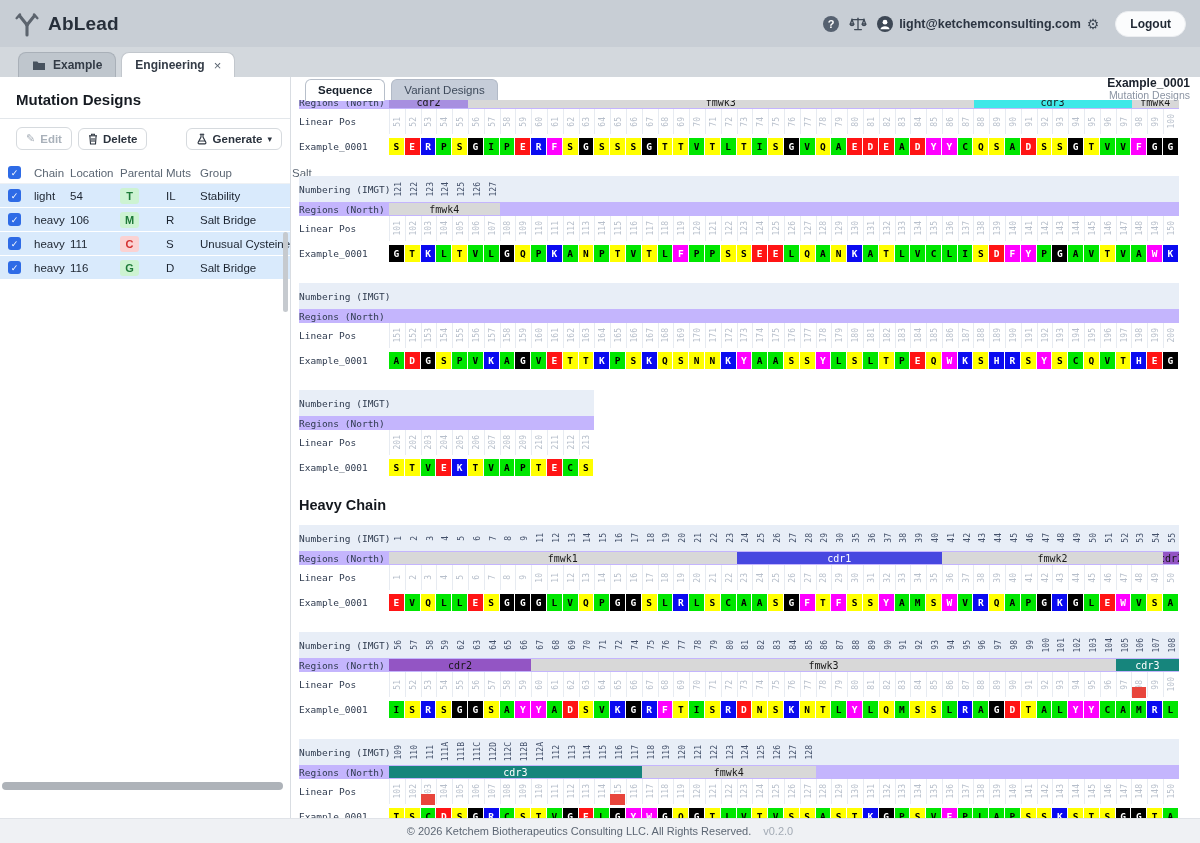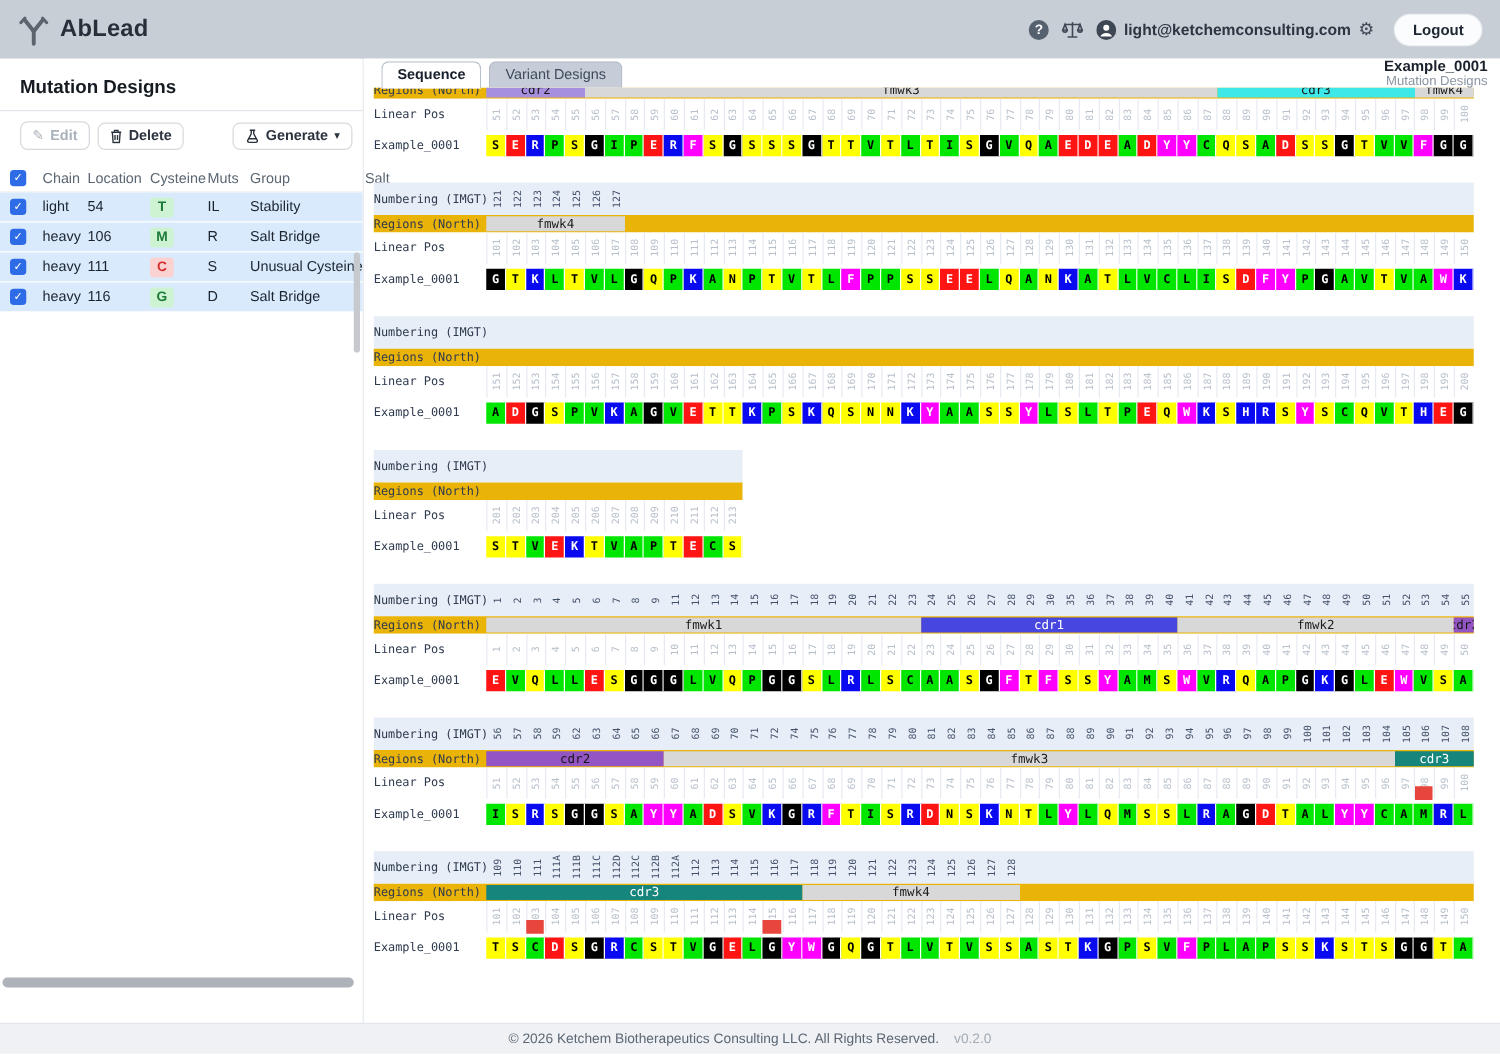--- a/index.html
+++ b/index.html
@@ -75,21 +75,21 @@
 
   
   .seq-area { flex:1 1 auto; overflow:hidden; padding-left:8px; position:relative; z-index:1; }
   .chain-heading { font-size:14.5px; font-weight:bold; color:#14181e; margin:4px 0 12px 0; }
   .seq-block { margin-bottom:21px; }
   .seq-block.clip-top { margin-top:-5px; }
   .srow { display:flex; align-items:stretch; }
   .row-label { flex:0 0 90px; font-family:"DejaVu Sans Mono", monospace; font-size:9.5px; color:#2e3a4e;
                display:flex; align-items:center; white-space:nowrap; }
   .num-row { background:#e8eef7; height:26px; }
-  .reg-row { background:#eab308; height:14px; }
+  .reg-row { background:#c4b5fd; height:14px; }
   .lin-row { background:#ffffff; height:25px; }
   .seq-row { background:#ffffff; height:17px; margin-top:4px; }
   .cells { display:flex; position:relative; }
   .cell { width:15.8px; flex:0 0 15.8px; display:flex; align-items:center; justify-content:center; }
   .lin-row .cell { border-left:1px solid #e7ebf1; }
   .vtext { writing-mode:vertical-rl; transform:rotate(180deg); font-family:"DejaVu Sans Mono", monospace; font-size:8px; }
   .num-row .vtext { color:#43506a; }
   .lin-row .vtext { color:#b7bfcb; }
   .regions-band { position:relative; height:14px; }
   .region { position:absolute; top:1px; height:12px; display:flex; align-items:center; justify-content:center;
@@ -145,20 +145,34 @@
             <path d="M3.4 13.2 a4.8 4 0 0 1 9.2 0 Z" fill="#fff"></path>
           </svg>
         </span>
         <span class="user-email">light@ketchemconsulting.com</span>
         <span class="gear">⚙</span>
       </div>
       <button class="logout-btn">Logout</button>
     </div>
   </header>
 
+  <div class="tabstrip">
+    <div class="tab inactive">
+      <span>
+        <svg width="14" height="11" viewBox="0 0 14 11" fill="#47525e">
+          <path d="M1 1.5 h4.2 l1.4 1.6 H13 v7 H1 Z"></path>
+        </svg>
+      </span>
+      <span>Example</span>
+    </div>
+    <div class="tab active">
+      <span>Engineering</span>
+      <span class="tab-close">×</span>
+    </div>
+  </div>
 
   <div class="content">
     <aside class="left-panel">
       <div class="lp-title">Mutation Designs</div>
       <div class="lp-sep"></div>
       <div class="lp-toolbar">
         <button class="btn disabled">
           <span class="pencil">✎</span>
           <span>Edit</span>
         </button>
@@ -184,21 +198,21 @@
           </span>
           <span>Generate</span>
           <span class="caret">▾</span>
         </button>
       </div>
       <div class="mut-table">
           <div class="mt-row mt-head">
             <span class="cbx">✓</span>
             <div>Chain</div>
             <div>Location</div>
-            <div>Cysteine</div>
+            <div>Parental</div>
             <div>Muts</div>
             <div>Group</div>
             <div class="note-head">Salt</div>
           </div>
           <div class="mt-row mt-data">
             <span class="cbx">✓</span>
             <div>light</div>
             <div>54</div>
             <div>
               <span class="chip ok">T</span>
@@ -1116,20 +1130,21 @@
                   <div class="aa cell" style="background: rgb(0, 230, 0); color: rgb(0, 0, 0);">V</div>
                   <div class="aa cell" style="background: rgb(0, 230, 0); color: rgb(0, 0, 0);">A</div>
                   <div class="aa cell" style="background: rgb(0, 230, 0); color: rgb(0, 0, 0);">P</div>
                   <div class="aa cell" style="background: rgb(255, 255, 0); color: rgb(0, 0, 0);">T</div>
                   <div class="aa cell" style="background: rgb(255, 20, 20); color: rgb(255, 255, 255);">E</div>
                   <div class="aa cell" style="background: rgb(0, 230, 0); color: rgb(0, 0, 0);">C</div>
                   <div class="aa cell" style="background: rgb(255, 255, 0); color: rgb(0, 0, 0);">S</div>
                 </div>
               </div>
             </div>
+            <div class="chain-heading">Heavy Chain</div>
             <div class="seq-block">
               <div class="srow num-row" style="width: 880px;">
                 <div class="row-label">Numbering (IMGT)</div>
                 <div class="cells">
                   <div class="cell">
                     <span class="vtext">1</span>
                   </div>
                   <div class="cell">
                     <span class="vtext">2</span>
                   </div>

